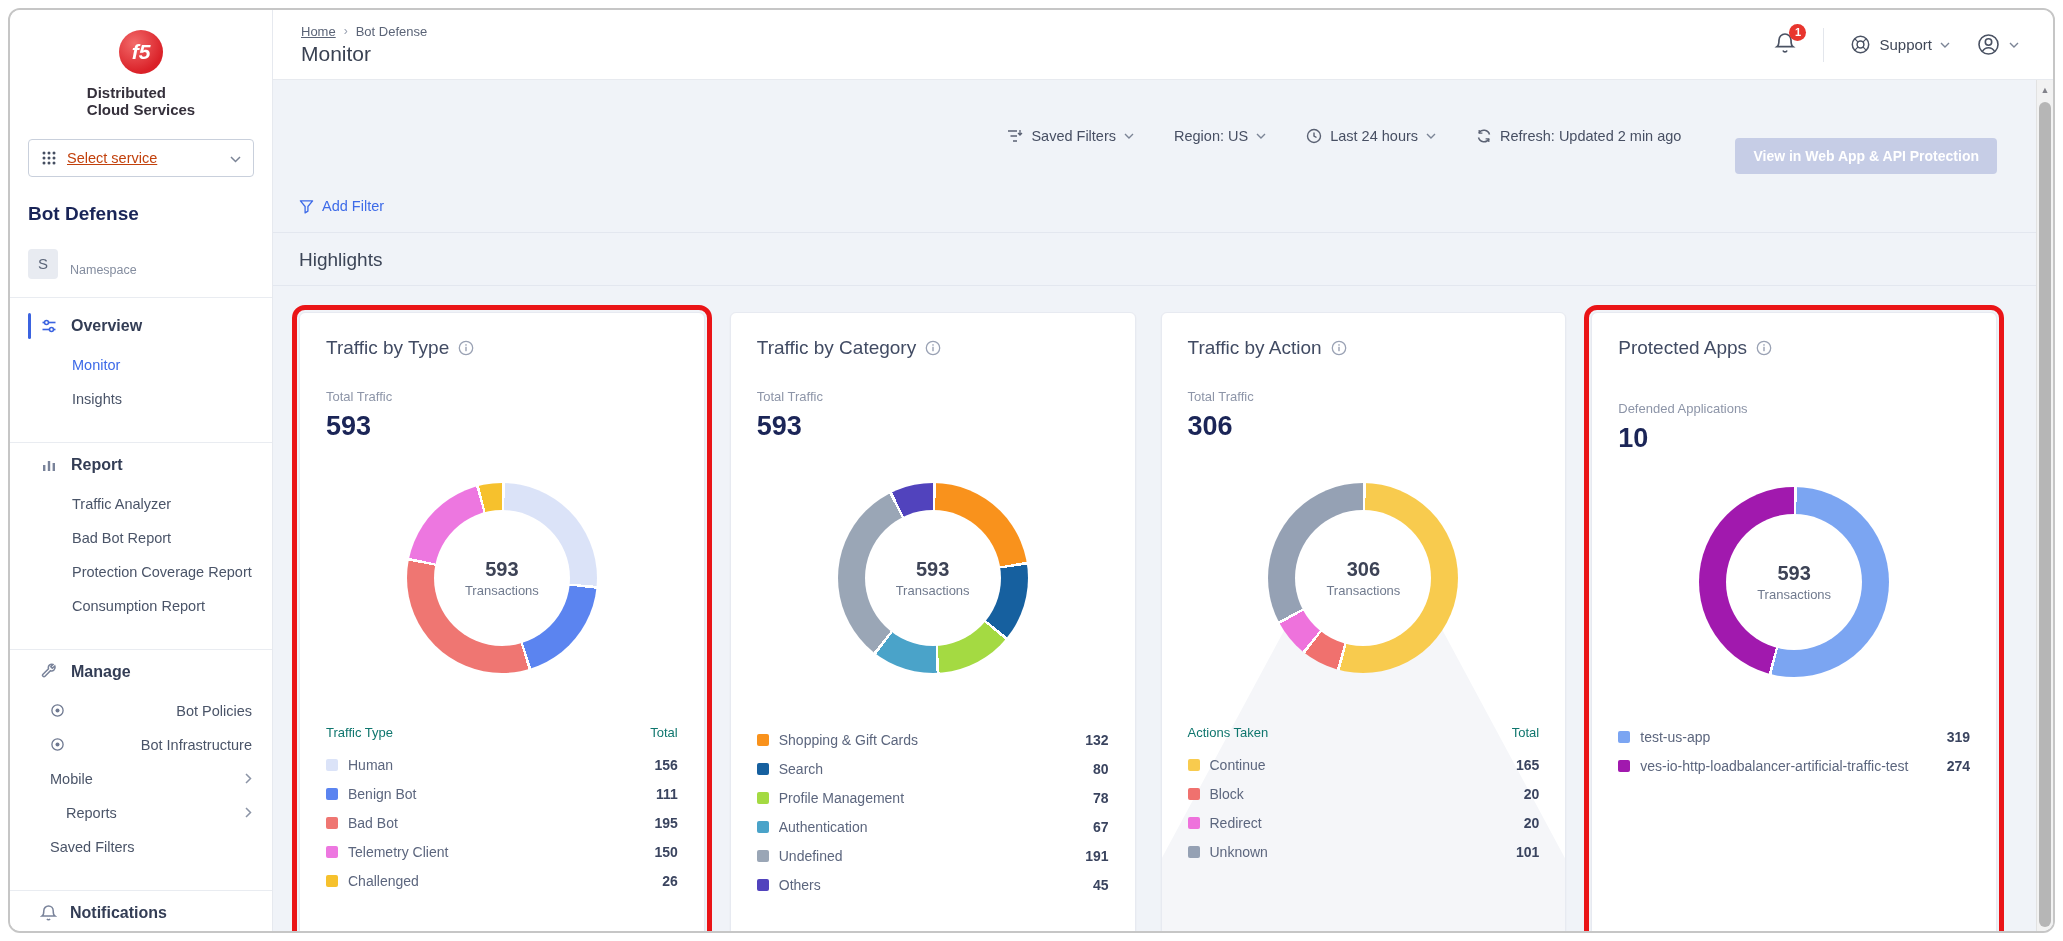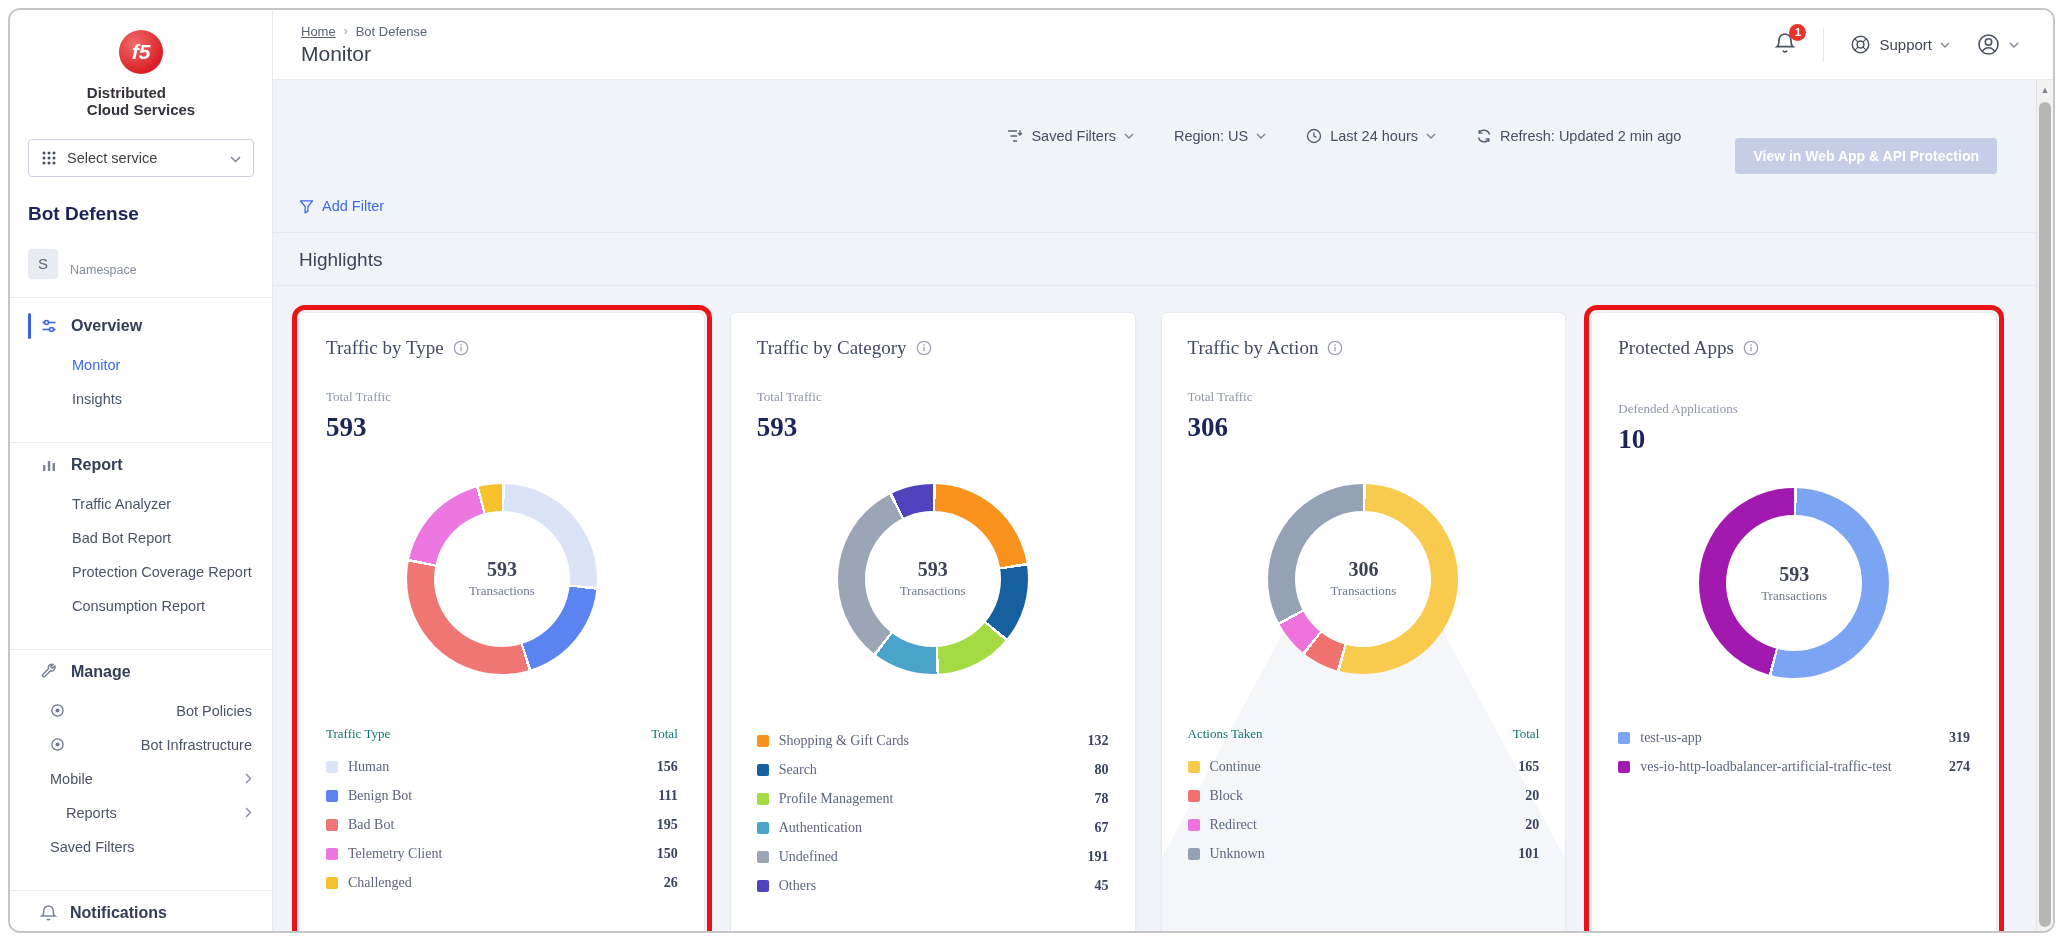--- a/index.html
+++ b/index.html
@@ -4,21 +4,21 @@
 <style>
   * { margin:0; padding:0; box-sizing:border-box; }
   html,body { width:2063px; height:941px; background:#fff; font-family:"Liberation Sans","DejaVu Sans",sans-serif; overflow:hidden; }
   .frame { position:absolute; inset:8px; border:2px solid #c6c6c6; border-radius:12px; overflow:hidden; display:flex; background:#fff; }
 
   
   .sidebar { width:263px; background:#fff; border-right:1px solid #e6e9ef; flex-shrink:0; padding-top:16px; }
   .logo-row { display:flex; align-items:center; gap:10px; padding:4px 18px;flex-direction:column; }
   .f5-ball { width:44px; height:44px; border-radius:50%; background:radial-gradient(circle at 35% 30%, #f26a6a, #da2128 70%); color:#fff; display:flex; align-items:center; justify-content:center; font-weight:bold; font-style:italic; font-size:21px; flex-shrink:0; }
   .brand-text { font-weight:bold; font-size:15px; line-height:1.15; color:#35303b; }
-  .select-service { margin:16px 18px 0; height:38px; border:1px solid #c9d0dc; border-radius:4px; background:#fff; display:flex; align-items:center; gap:10px; padding:0 12px; width:calc(100% - 36px); color:#404040; font-size:14.5px; cursor:pointer; }
+  .select-service { margin:16px 18px 0; height:38px; border:1px solid #c9d0dc; border-radius:4px; background:#fff; display:flex; align-items:center; gap:10px; padding:0 12px; width:calc(100% - 36px); color:#c2410c; font-size:14.5px; cursor:pointer;text-decoration:underline; }
   .select-service .chev { margin-left:auto; color:#7b8496; }
   .product-title { margin:26px 18px 0; font-size:19px; font-weight:bold; color:#192457; }
   .ns-row { margin:24px 18px 0; display:flex; align-items:flex-end; gap:12px; }
   .ns-box { width:30px; height:30px; background:#e8ebf1; border-radius:4px; display:flex; align-items:center; justify-content:center; font-size:15px; color:#5a6478; }
   .ns-label { font-size:12.5px; color:#848d9f; padding-bottom:2px; }
   .side-divider { margin-top:18px; border-top:1px solid #e9ecf1; }
   nav { padding:6px 0 20px; }
   .nav-section { position:relative; display:flex; align-items:center; gap:13px; padding:13px 18px 13px 30px; font-size:16px; font-weight:600; color:#333d55; cursor:pointer; }
   .nav-section .nicon { color:#79839a; display:flex; }
   .nav-section.active .nicon { color:#3b63e0; }
@@ -49,21 +49,21 @@
 
   .filter-row { margin-top:18px; display:flex; justify-content:flex-end; align-items:center; gap:40px; font-size:14.5px; color:#474f63; }
   .filter-item { display:flex; align-items:center; gap:8px; cursor:pointer; }
   .filter-item .ficon { color:#5a6173; display:flex; }
   .disabled-btn { margin-left:14px; background:#c6cde6; color:#fff; font-size:14px; font-weight:600; padding:10px 18px; border-radius:4px; border:none; cursor:default;margin-top:40px; }
 
   .addfilter-row { margin-top:24px; display:flex; align-items:center; gap:8px; color:#3e6be8; font-size:14.5px; cursor:pointer; width:fit-content; }
   .hr { height:1px; background:#e3e7ef; margin:18px -56px 0 -26px; }
   .section-heading { margin-top:16px; font-size:19px; color:#3c4557; }
 
-  .cards { margin-top:26px; display:flex; gap:25px; height:625px;font-family:Liberation Serif, serif; }
+  .cards { margin-top:26px; display:flex; gap:25px; height:625px; }
   .card { flex:1; background:#fff; border:1px solid #e7eaf1; border-radius:6px; box-shadow:0 1px 2px rgba(20,30,60,.05); padding:24px 26px; display:flex; flex-direction:column; position:relative; overflow:hidden; }
   .card.annotated { outline:5px solid #ea1417; outline-offset:2px; }
   .card > * { position:relative; z-index:1; }
   .watermark-triangle { position:absolute; left:-12%; right:-12%; top:170px; bottom:-50px; clip-path:polygon(50% 0, 104% 100%, -4% 100%); background:#f5f6f9; z-index:0; }
   .card-title-row { display:flex; align-items:center; gap:9px; }
   .card-title { font-size:19px; color:#414b63; }
   .info-icon { color:#9aa2b4; display:flex; cursor:pointer; }
   .metric { margin-top:30px; }
   .metric-label { font-size:13px; color:#8d95a8; }
   .metric-value { margin-top:7px; font-size:27px; font-weight:bold; color:#1b2557; }

